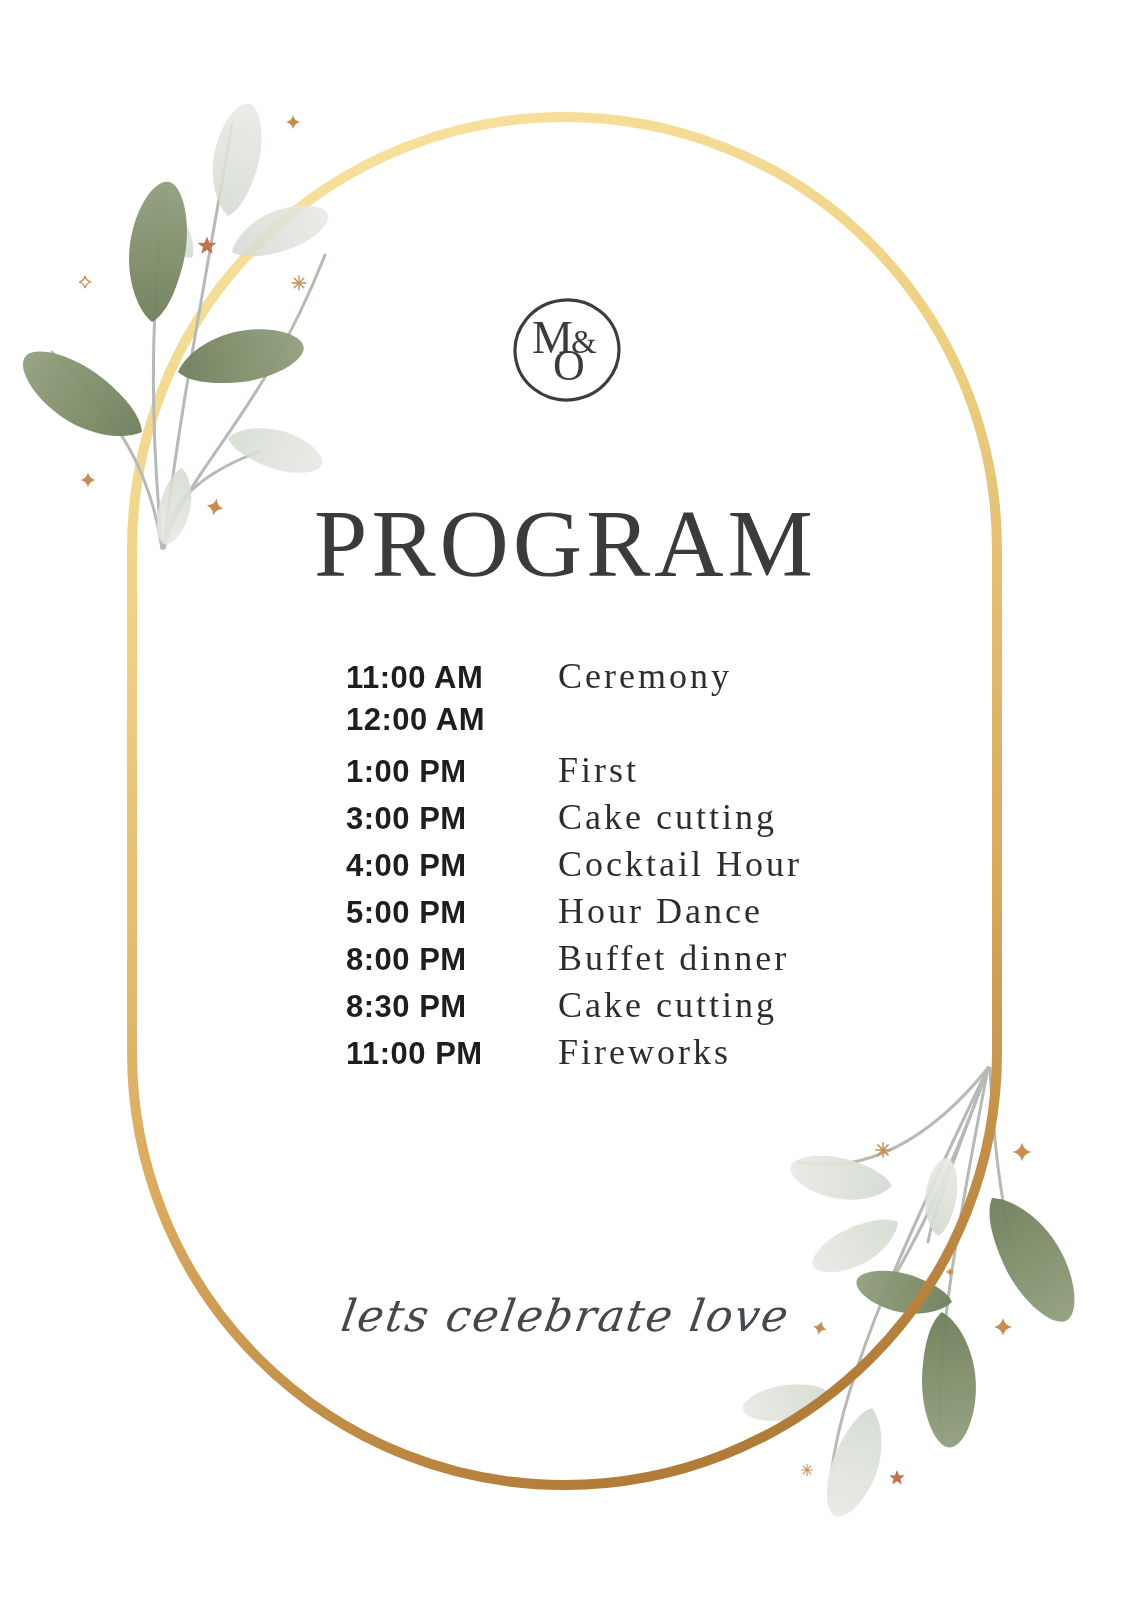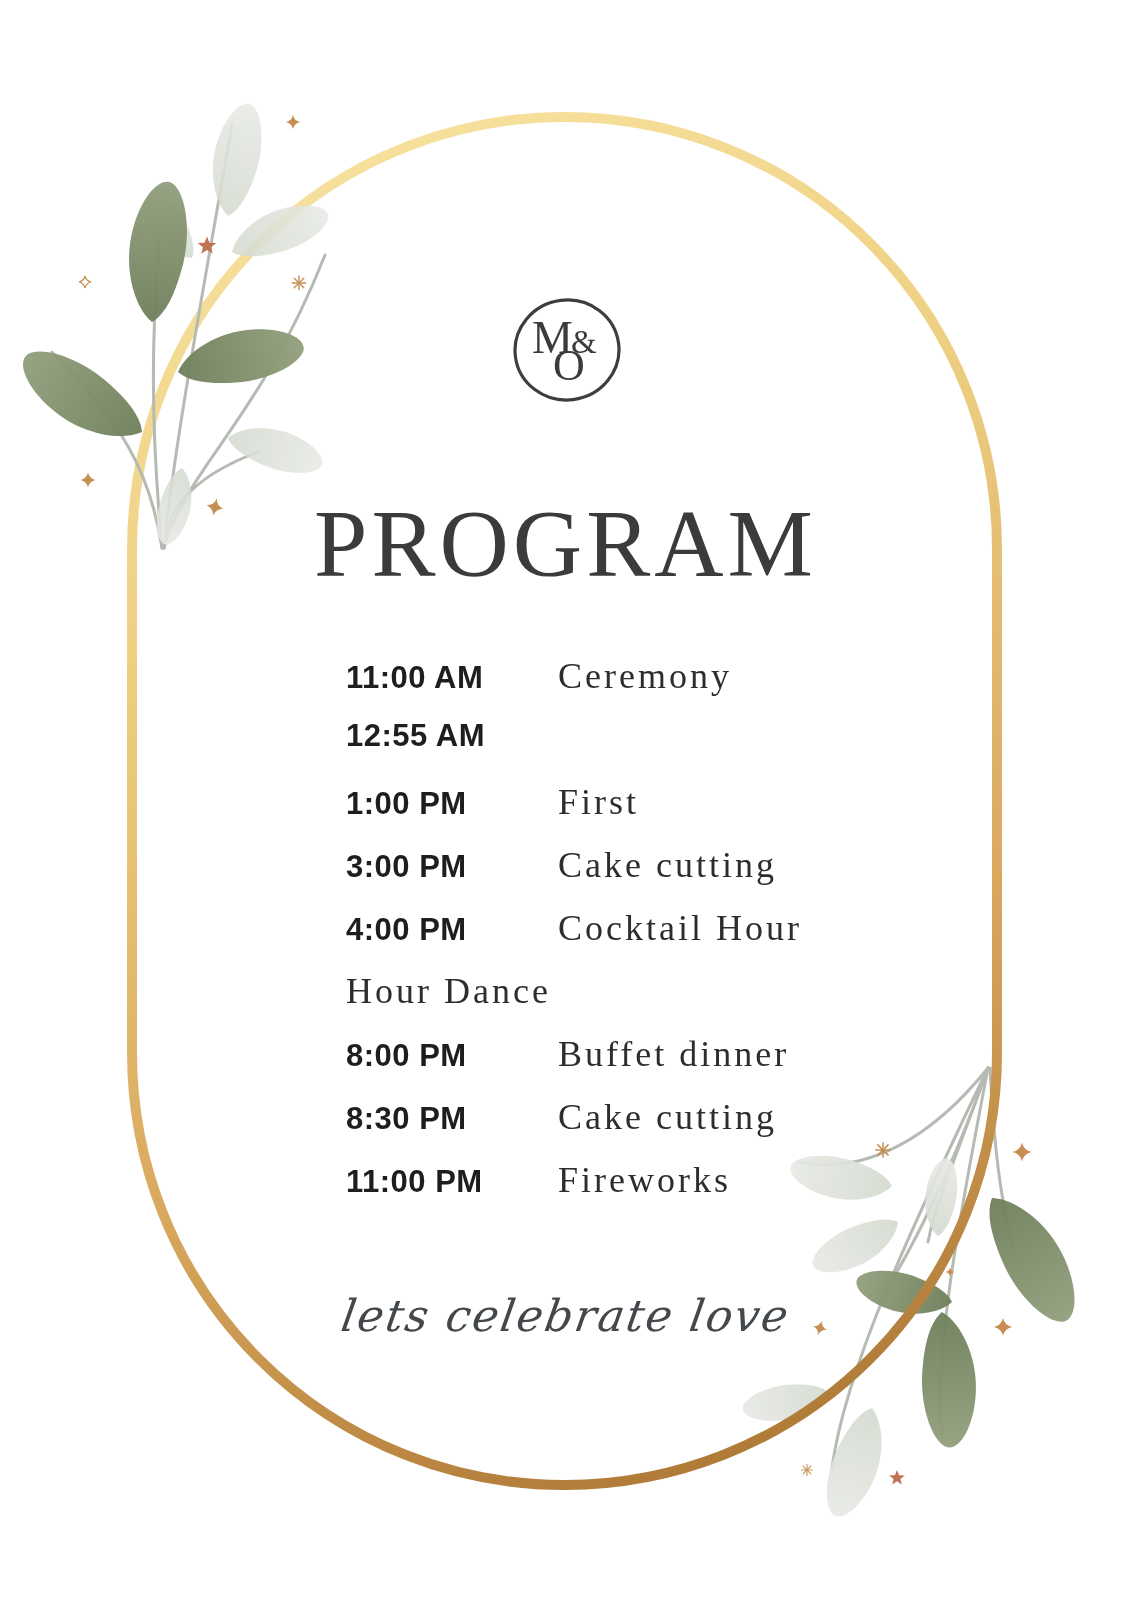--- a/index.html
+++ b/index.html
@@ -18,21 +18,21 @@
   .monogram .m-right{position:absolute;left:40px;top:46px;font-size:44px;color:#383d3c;line-height:1;}
 
   
   .title{
     position:absolute;left:0;top:496px;width:100%;
     text-align:center;font-size:96px;line-height:1;
     letter-spacing:4px;color:#3b3b3b;font-weight:400;
   }
 
   
-  .schedule{position:absolute;left:346px;top:655px;display:flex;flex-direction:column;gap:23px;}
+  .schedule{position:absolute;left:346px;top:655px;display:flex;flex-direction:column;gap:7px;}
   .row{display:flex;align-items:baseline;height:40px;}
   .time{
     width:212px;flex:0 0 212px;
     font-family:"Liberation Sans",sans-serif;font-weight:700;
     font-size:31px;letter-spacing:0.5px;color:#1e1e1e;white-space:nowrap;
   }
   .event{font-size:36px;letter-spacing:3px;color:#2d2d2d;white-space:nowrap;}
 
   
   .tagline{
@@ -168,39 +168,40 @@
 
 <div class="title">PROGRAM</div>
 
 <div class="schedule">
   <div class="row">
     <span class="time">11:00 AM</span>
     <span class="event">Ceremony</span>
   </div>
 
   <div class="row">
-    <span class="time">12:55 AM</span>
+    <span class="time">12:00 AM</span>
   </div>
 
   <div class="row">
     <span class="time">1:00 PM</span>
     <span class="event">First</span>
   </div>
 
   <div class="row">
     <span class="time">3:00 PM</span>
     <span class="event">Cake cutting</span>
   </div>
 
   <div class="row">
     <span class="time">4:00 PM</span>
     <span class="event">Cocktail Hour</span>
   </div>
 
   <div class="row">
+    <span class="time">5:00 PM</span>
     <span class="event">Hour Dance</span>
   </div>
 
   <div class="row">
     <span class="time">8:00 PM</span>
     <span class="event">Buffet dinner</span>
   </div>
 
   <div class="row">
     <span class="time">8:30 PM</span>

